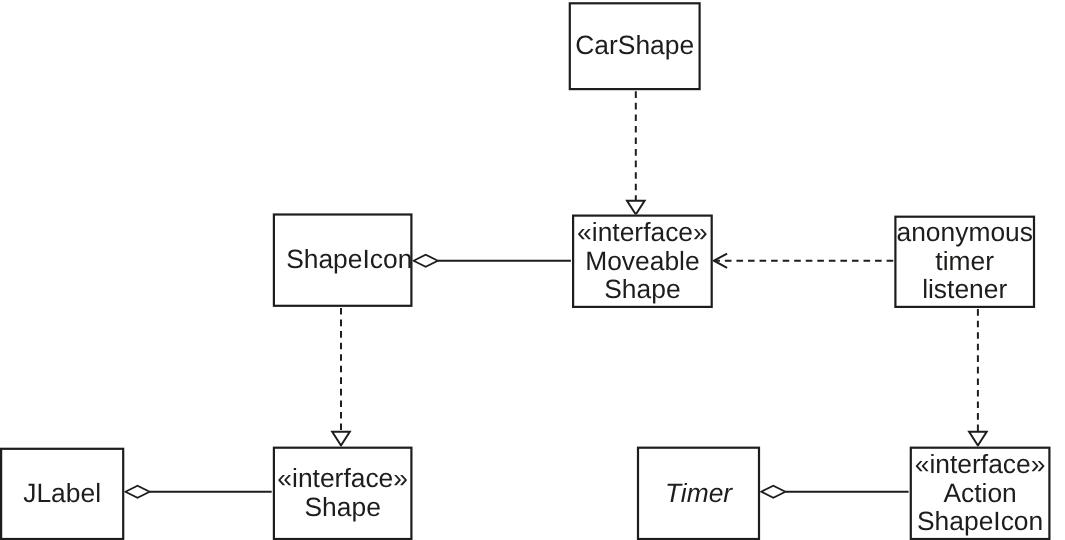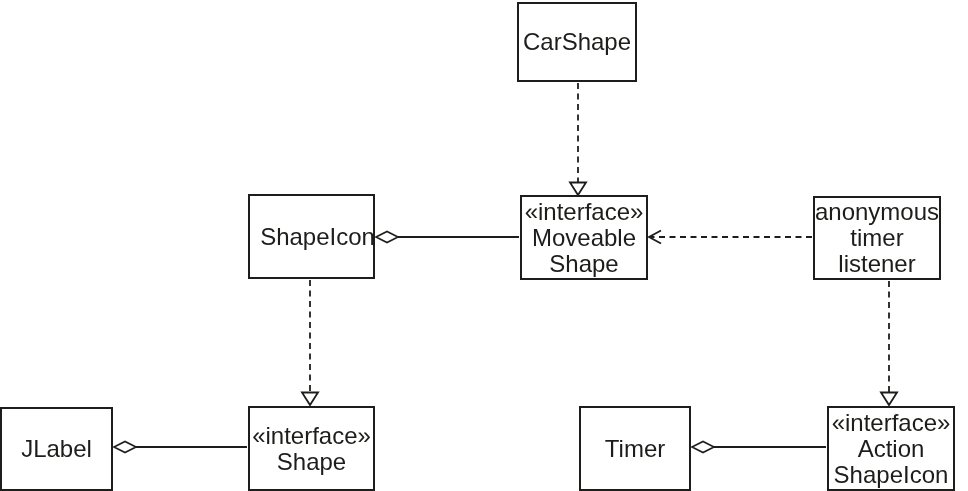--- a/index.html
+++ b/index.html
@@ -110,21 +110,21 @@
 
   <div class="box" style="left:0px; top:407px; width:113px; height:84px;">
     <span class="label">JLabel</span>
   </div>
 
   <div class="box" style="left:248px; top:406px; width:127px; height:85px;">
     <span class="stereotype">«interface»</span>
     <span class="label">Shape</span>
   </div>
 
-  <div class="box" style="left:579px; top:406px; width:112px; height:85px;">
+  <div class="box" style="left:579px; top:406px; width:112px; height:85px;font-style:italic;">
     <span class="label">Timer</span>
   </div>
 
   <div class="box" style="left:827px; top:406px; width:128px; height:85px;">
     <span class="stereotype">«interface»</span>
     <span class="label">Action
 ShapeIcon</span>
   </div>
 
 </div>

